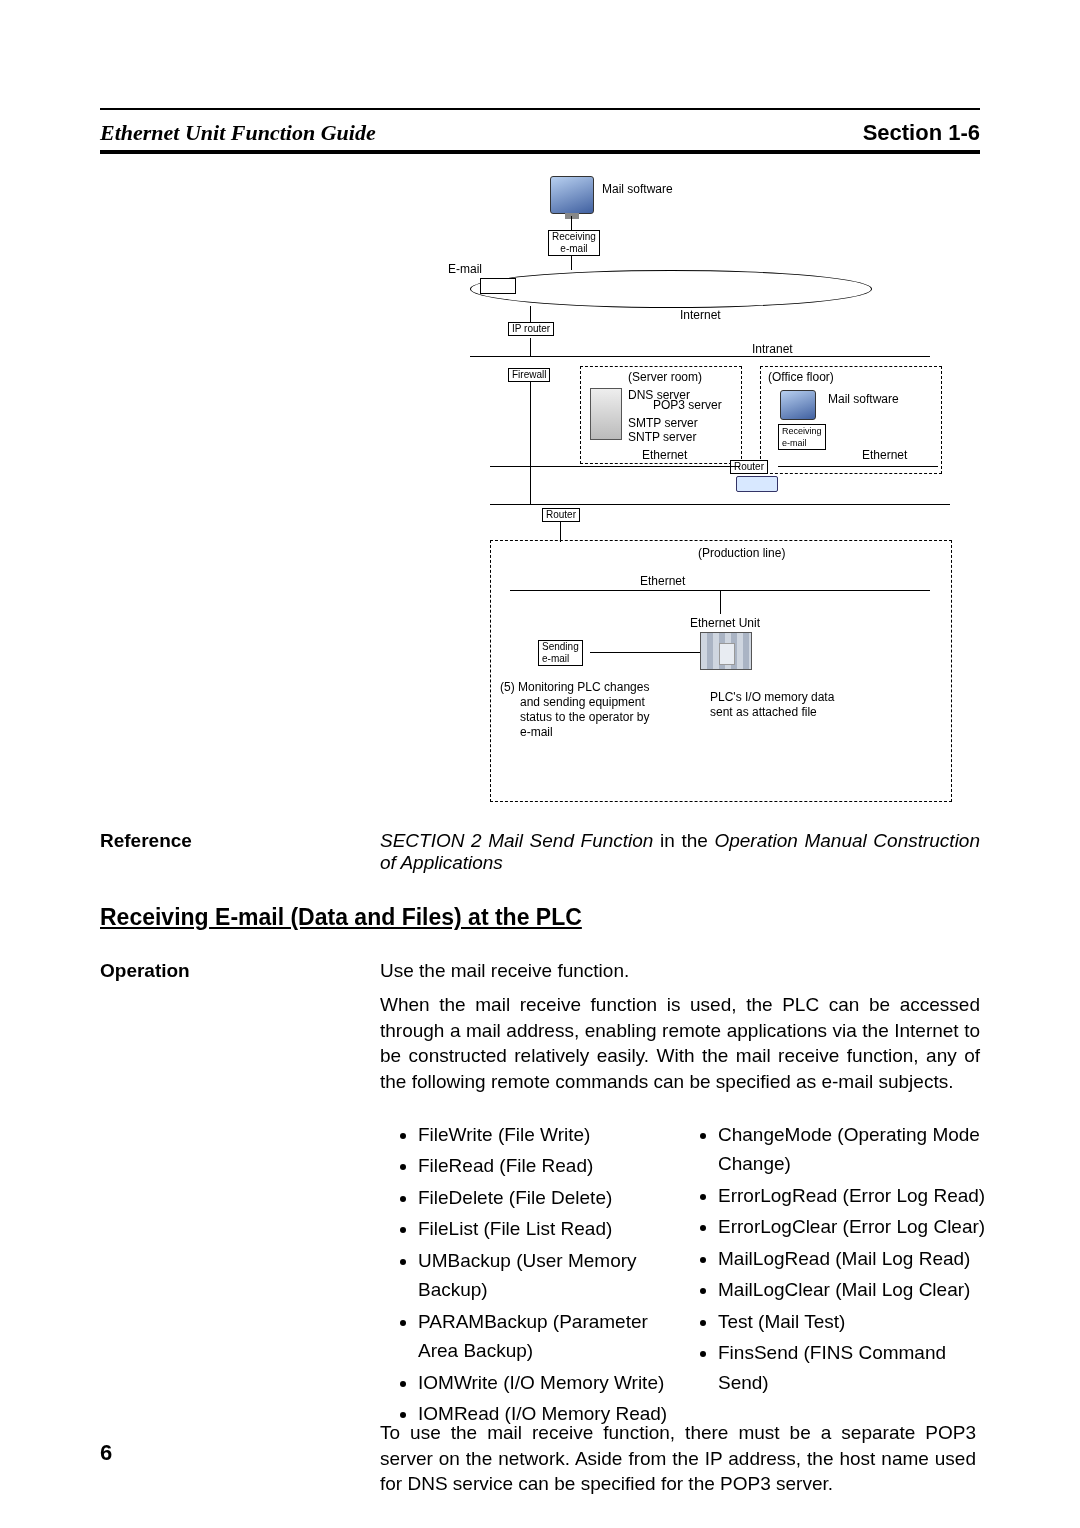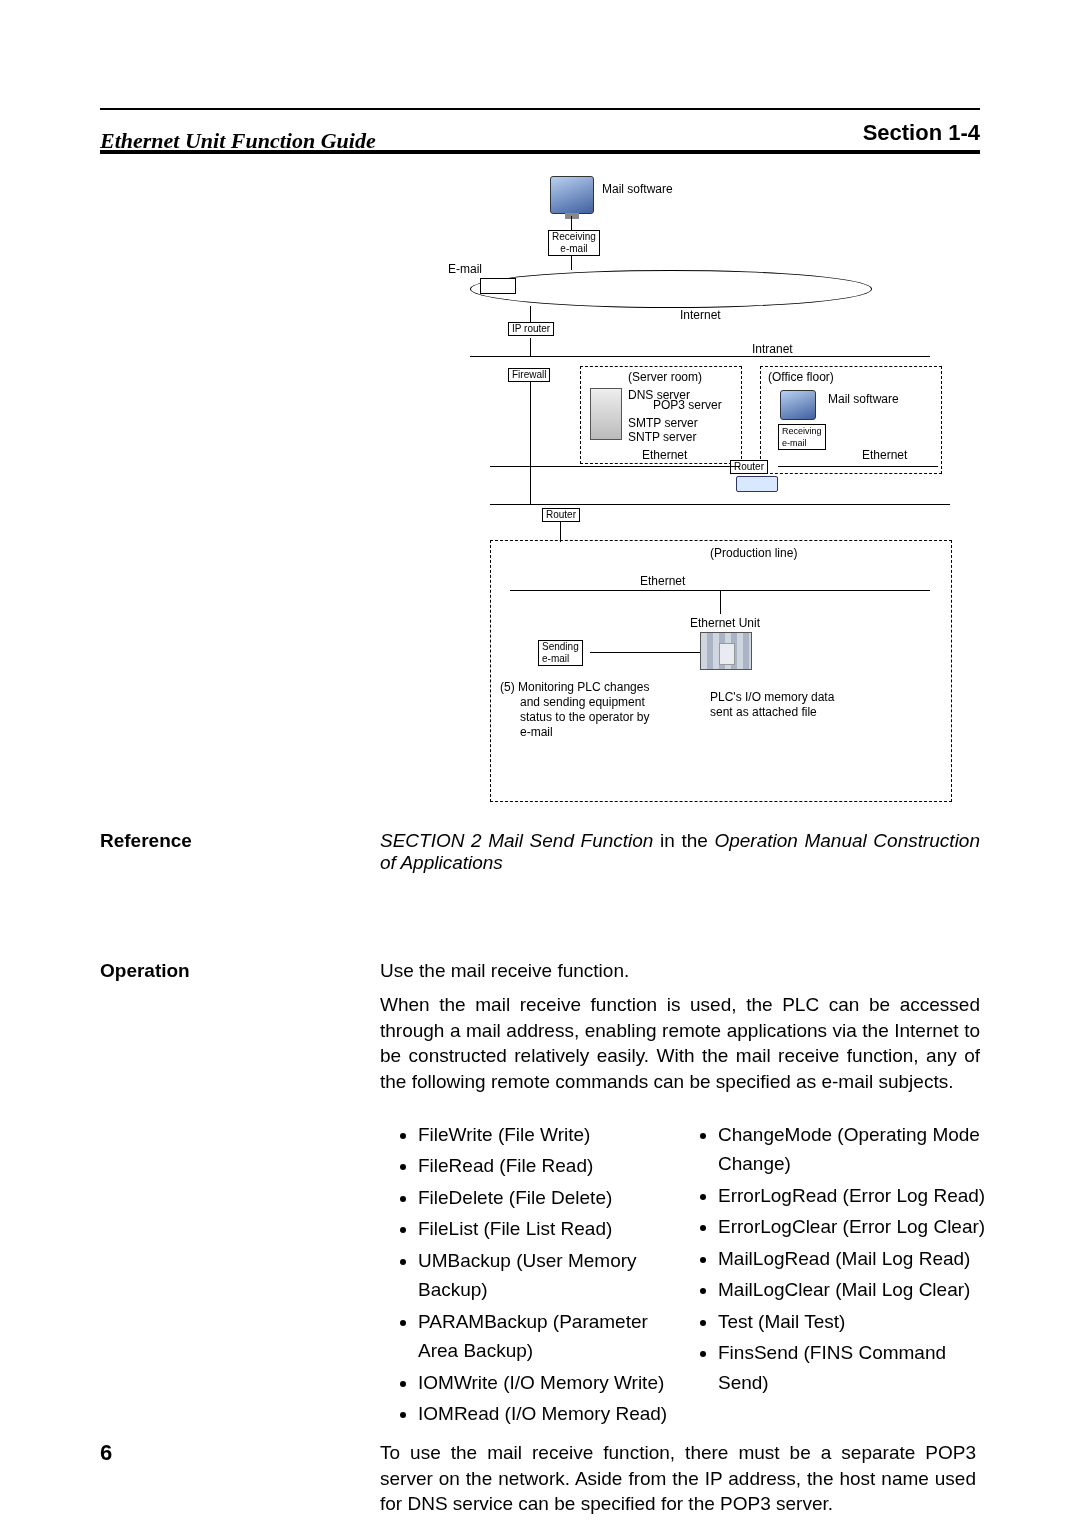--- a/index.html
+++ b/index.html
@@ -1,19 +1,19 @@
 <!DOCTYPE html>
 <html><head>
 <meta charset="utf-8">
 <style>
   @page { size: 1080px 1528px; margin: 0; }
   html, body { margin: 0; padding: 0; width: 1080px; height: 1528px; background: #fff; font-family: Arial, Helvetica, sans-serif; color: #000; }
   .page { position: relative; width: 1080px; height: 1528px; }
   .hr-top { position: absolute; left: 100px; right: 100px; top: 108px; border-top: 2px solid #000; }
-  .header-left { position: absolute; left: 100px; top: 120px; font-style: italic; font-weight: bold; font-size: 22px; font-family: "Times New Roman", serif; margin-top: 8px; }
+  .header-left { position: absolute; left: 100px; top: 120px; font-style: italic; font-weight: bold; font-size: 22px; font-family: "Times New Roman", serif; }
   .header-right { position: absolute; right: 100px; top: 120px; font-weight: bold; font-size: 22px; }
   .hr-bot { position: absolute; left: 100px; right: 100px; top: 150px; border-top: 4px solid #000; }
 
   .diagram { position: absolute; left: 430px; top: 170px; width: 550px; height: 640px; font-size: 12px; }
   .diagram .lbl { position: absolute; white-space: nowrap; }
   .monitor { position: absolute; width: 42px; height: 36px; background: linear-gradient(160deg,#b8d0f0,#4060a0); border: 1px solid #333; border-radius: 3px; }
   .monitor:after { content:""; position: absolute; left: 14px; top: 36px; width: 14px; height: 6px; background:#888; }
   .minibox { position: absolute; border: 1px solid #000; padding: 0 3px; font-size: 10px; line-height: 12px; background:#fff; }
   .ellipse { position: absolute; border: 1px solid #000; border-radius: 50%; }
   .vline { position: absolute; width: 0; border-left: 1px solid #000; }
@@ -32,33 +32,33 @@
 
   .op-label { position: absolute; left: 100px; top: 960px; font-weight: bold; font-size: 19px; }
   .op-line { position: absolute; left: 380px; top: 960px; font-size: 19px; }
   .op-para { position: absolute; left: 380px; right: 100px; top: 992px; font-size: 19px; text-align: justify; line-height: 1.35; }
 
   .cmd-left { position: absolute; left: 400px; top: 1120px; width: 260px; font-size: 19px; line-height: 1.55; }
   .cmd-right { position: absolute; left: 700px; top: 1120px; width: 280px; font-size: 19px; line-height: 1.55; }
   .cmd-left li, .cmd-right li { margin-bottom: 2px; }
   ul { margin: 0; padding-left: 18px; }
 
-  .tail-para { position: absolute; left: 380px; right: 104px; top: 1470px; font-size: 19px; text-align: justify; line-height: 1.35; margin-top: 20px; }
+  .tail-para { position: absolute; left: 380px; right: 104px; top: 1470px; font-size: 19px; text-align: justify; line-height: 1.35; }
   
   .tail-para { top: 1435px; }
 
   .pagenum { position: absolute; left: 100px; bottom: 62px; font-weight: bold; font-size: 22px; }
 </style>
 </head>
 <body>
 
 <div class="page">
   <div class="hr-top"></div>
   <div class="header-left">Ethernet Unit Function Guide</div>
-  <div class="header-right">Section 1-4</div>
+  <div class="header-right">Section 1-6</div>
   <div class="hr-bot"></div>
 
   <div class="diagram">
 
     <div class="monitor" style="left:120px; top:6px;"></div>
     <span class="lbl" style="left:172px; top:12px;">Mail software</span>
     <div class="vline" style="left:141px; top:46px; height:14px;"></div>
     <div class="minibox" style="left:118px; top:60px; text-align:center;"><span style="white-space:pre">Receiving
 e-mail</span></div>
     <div class="vline" style="left:141px; top:86px; height:14px;"></div>
@@ -99,21 +99,21 @@
 
     <div class="hline" style="left:60px; top:296px; width:250px;"></div>
     <div class="hline" style="left:348px; top:296px; width:160px;"></div>
     <div class="vline" style="left:100px; top:212px; height:122px;"></div>
     <div class="hline" style="left:60px; top:334px; width:460px;"></div>
 
     <div class="minibox" style="left:112px; top:338px;">Router</div>
     <div class="vline" style="left:130px; top:352px; height:20px;"></div>
 
     <div class="dashbox" style="left:60px; top:370px; width:460px; height:260px;"></div>
-    <span class="lbl" style="left:280px; top:376px;">(Production line)</span>
+    <span class="lbl" style="left:268px; top:376px;">(Production line)</span>
     <div class="hline" style="left:80px; top:420px; width:420px;"></div>
     <span class="lbl" style="left:210px; top:404px;">Ethernet</span>
     <div class="vline" style="left:290px; top:420px; height:24px;"></div>
     <span class="lbl" style="left:260px; top:446px;">Ethernet Unit</span>
     <div class="plc" style="left:270px; top:462px;"></div>
 
     <div class="minibox" style="left:108px; top:470px; text-align:left;"><span style="white-space:pre">Sending
 e-mail</span></div>
     <div class="hline" style="left:160px; top:482px; width:110px;"></div>
 
@@ -124,20 +124,21 @@
 
     <span class="lbl" style="left:280px; top:520px; white-space:pre; line-height:1.25;">PLC's I/O memory data
 sent as attached file</span>
   </div>
 
   <div class="reference-label">Reference</div>
   <div class="reference-text">
     <span class="it">SECTION 2 Mail Send Function</span><span> in the </span><span class="it">Operation Manual Construction of Applications</span>
   </div>
 
+  <div class="subhead">Receiving E-mail (Data and Files) at the PLC</div>
 
   <div class="op-label">Operation</div>
   <div class="op-line">Use the mail receive function.</div>
   <div class="op-para">When the mail receive function is used, the PLC can be accessed through a mail address, enabling remote applications via the Internet to be constructed relatively easily. With the mail receive function, any of the following remote commands can be specified as e-mail subjects.</div>
 
   <ul class="cmd-left">
     <li>FileWrite (File Write)</li>
     <li>FileRead (File Read)</li>
     <li>FileDelete (File Delete)</li>
     <li>FileList (File List Read)</li>

